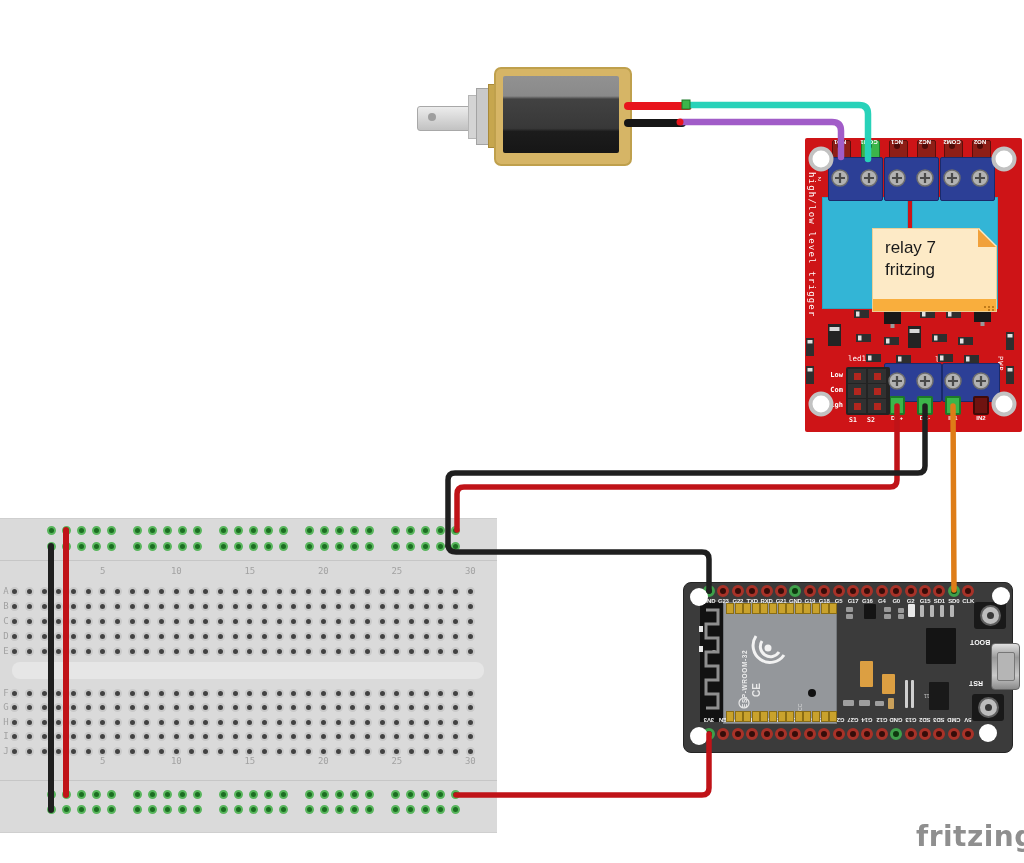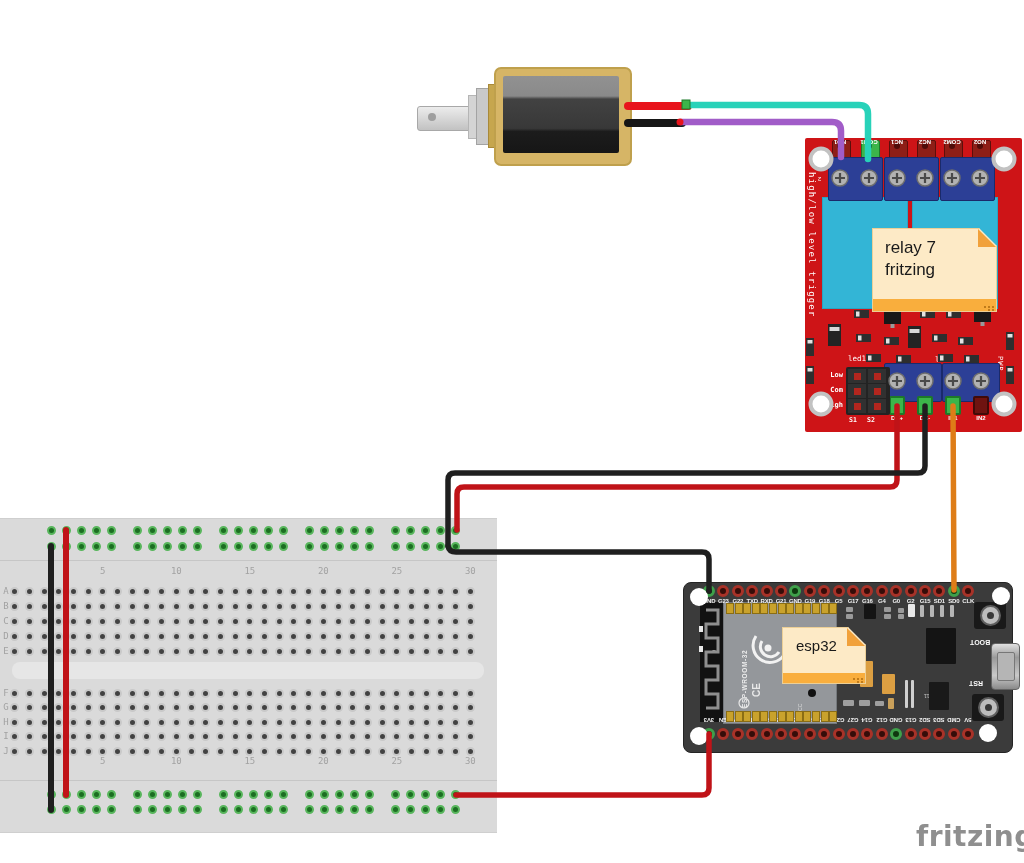--- a/index.html
+++ b/index.html
@@ -850,21 +850,15 @@
 
   <div class="note" id="note-relay">
     <div class="note-fold"></div>
     <div class="note-text">
       <div>relay 7</div>
       <div>fritzing</div>
     </div>
     <div class="note-strip"></div>
     <div class="note-grip"></div>
   </div>
-  <div class="note" id="note-esp">
-    <div class="note-fold"></div>
-    <div class="note-text">esp32</div>
-    <div class="note-strip"></div>
-    <div class="note-grip"></div>
-  </div>
 
   <div class="abs" id="watermark">fritzing</div>
 </div>
 
 </body></html>

